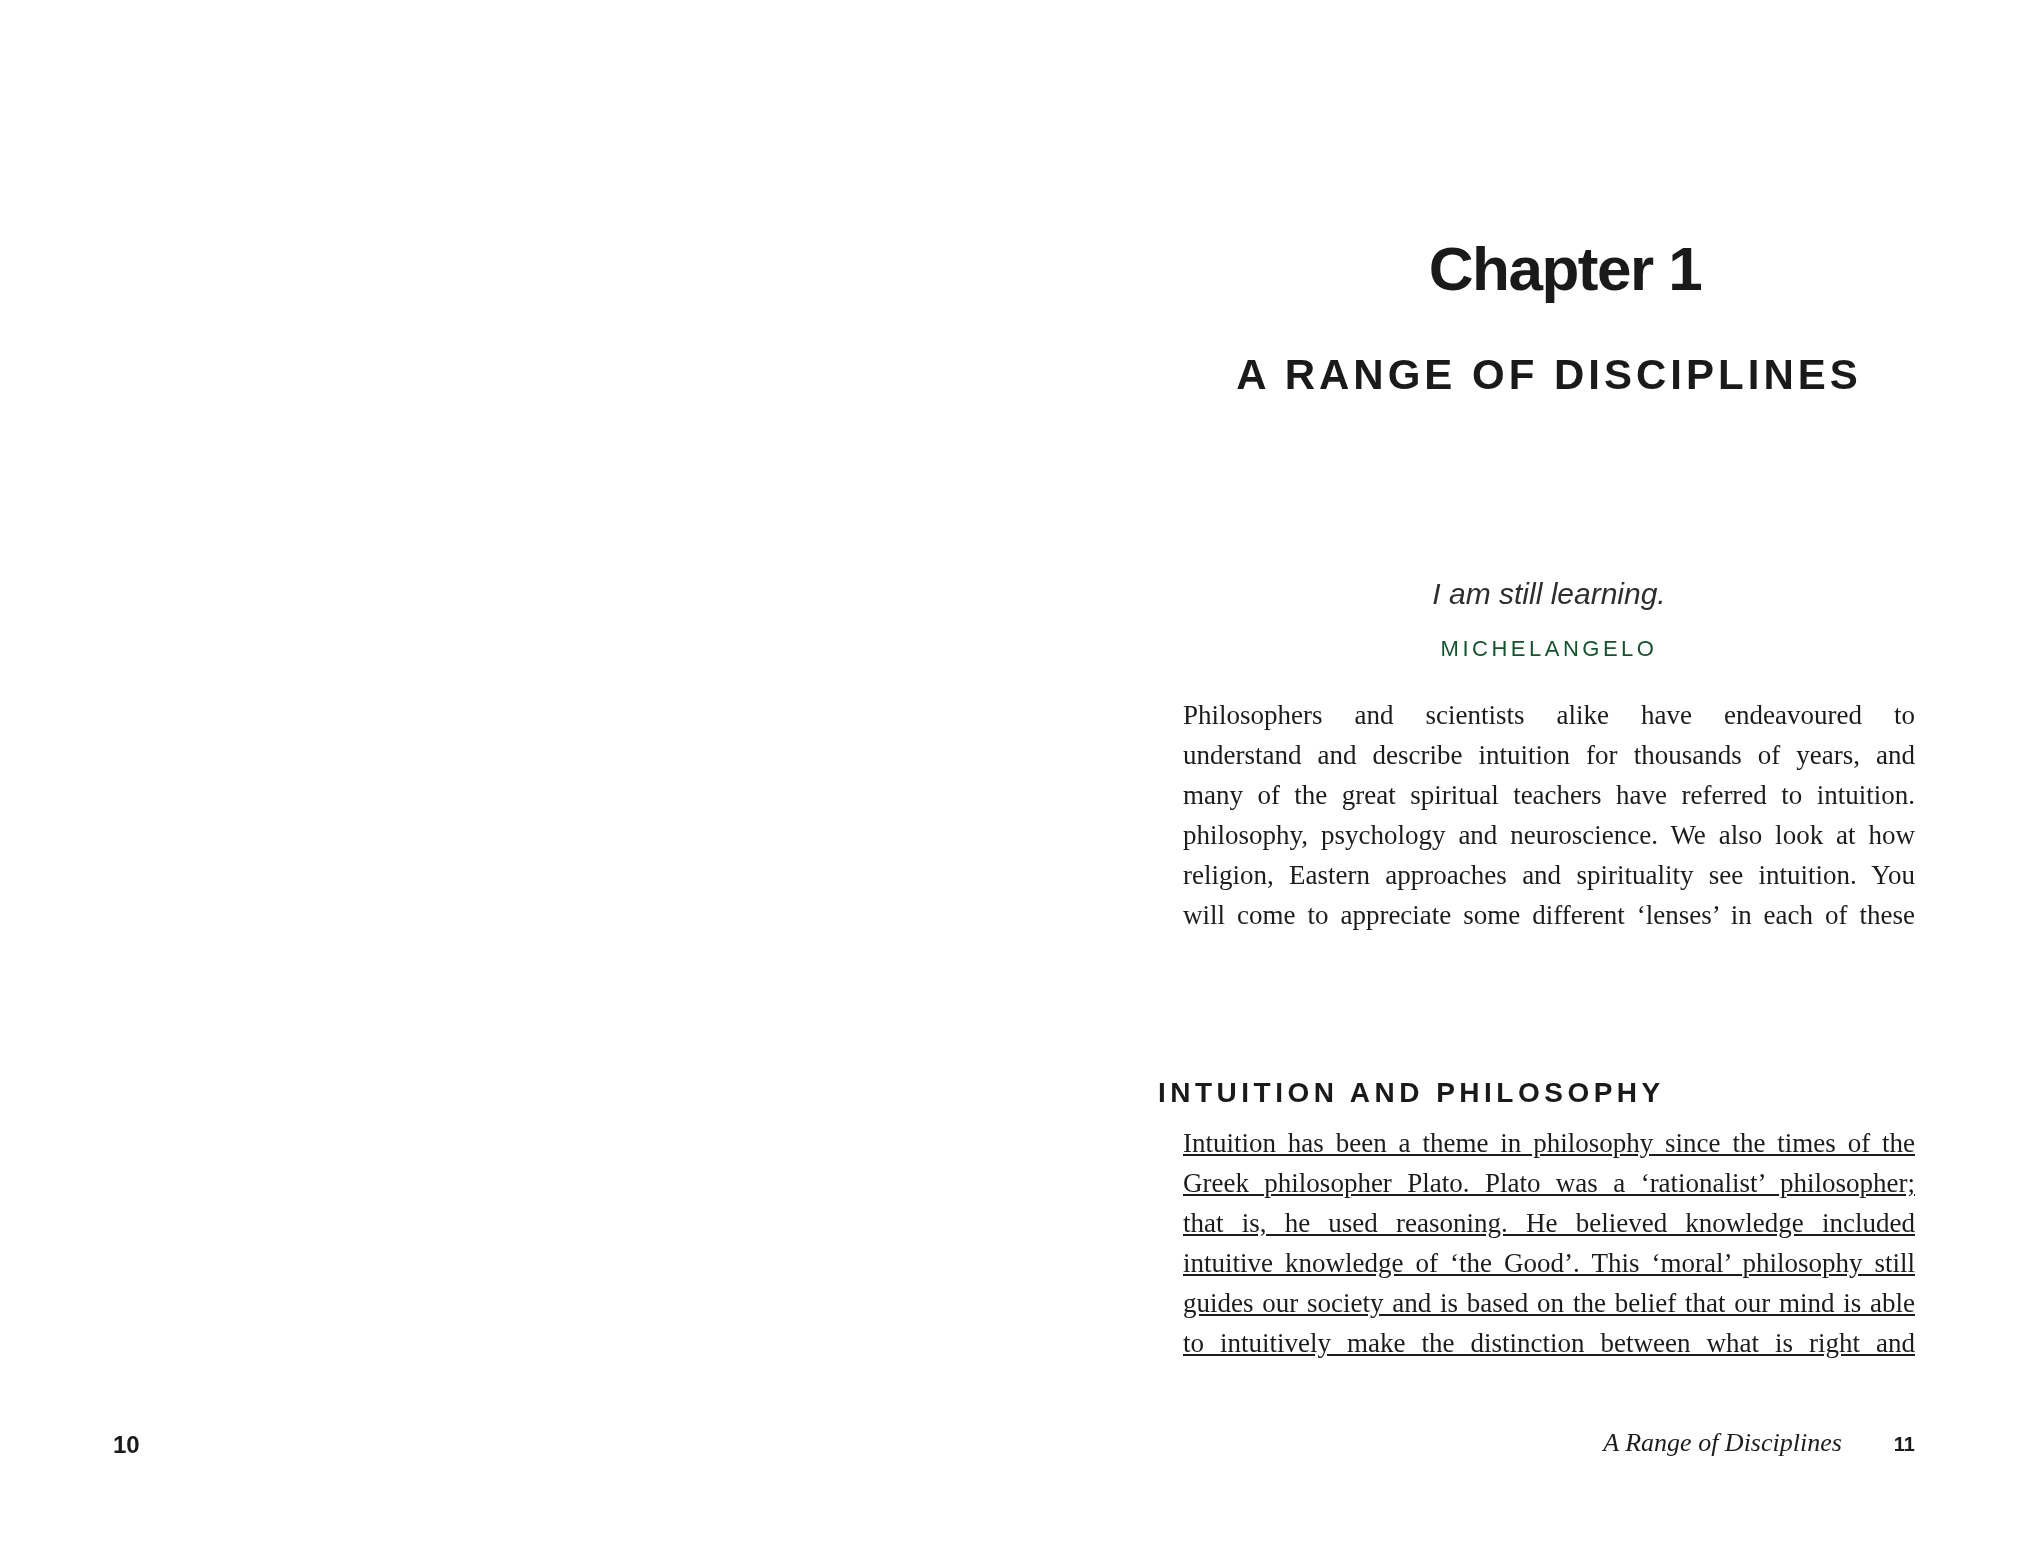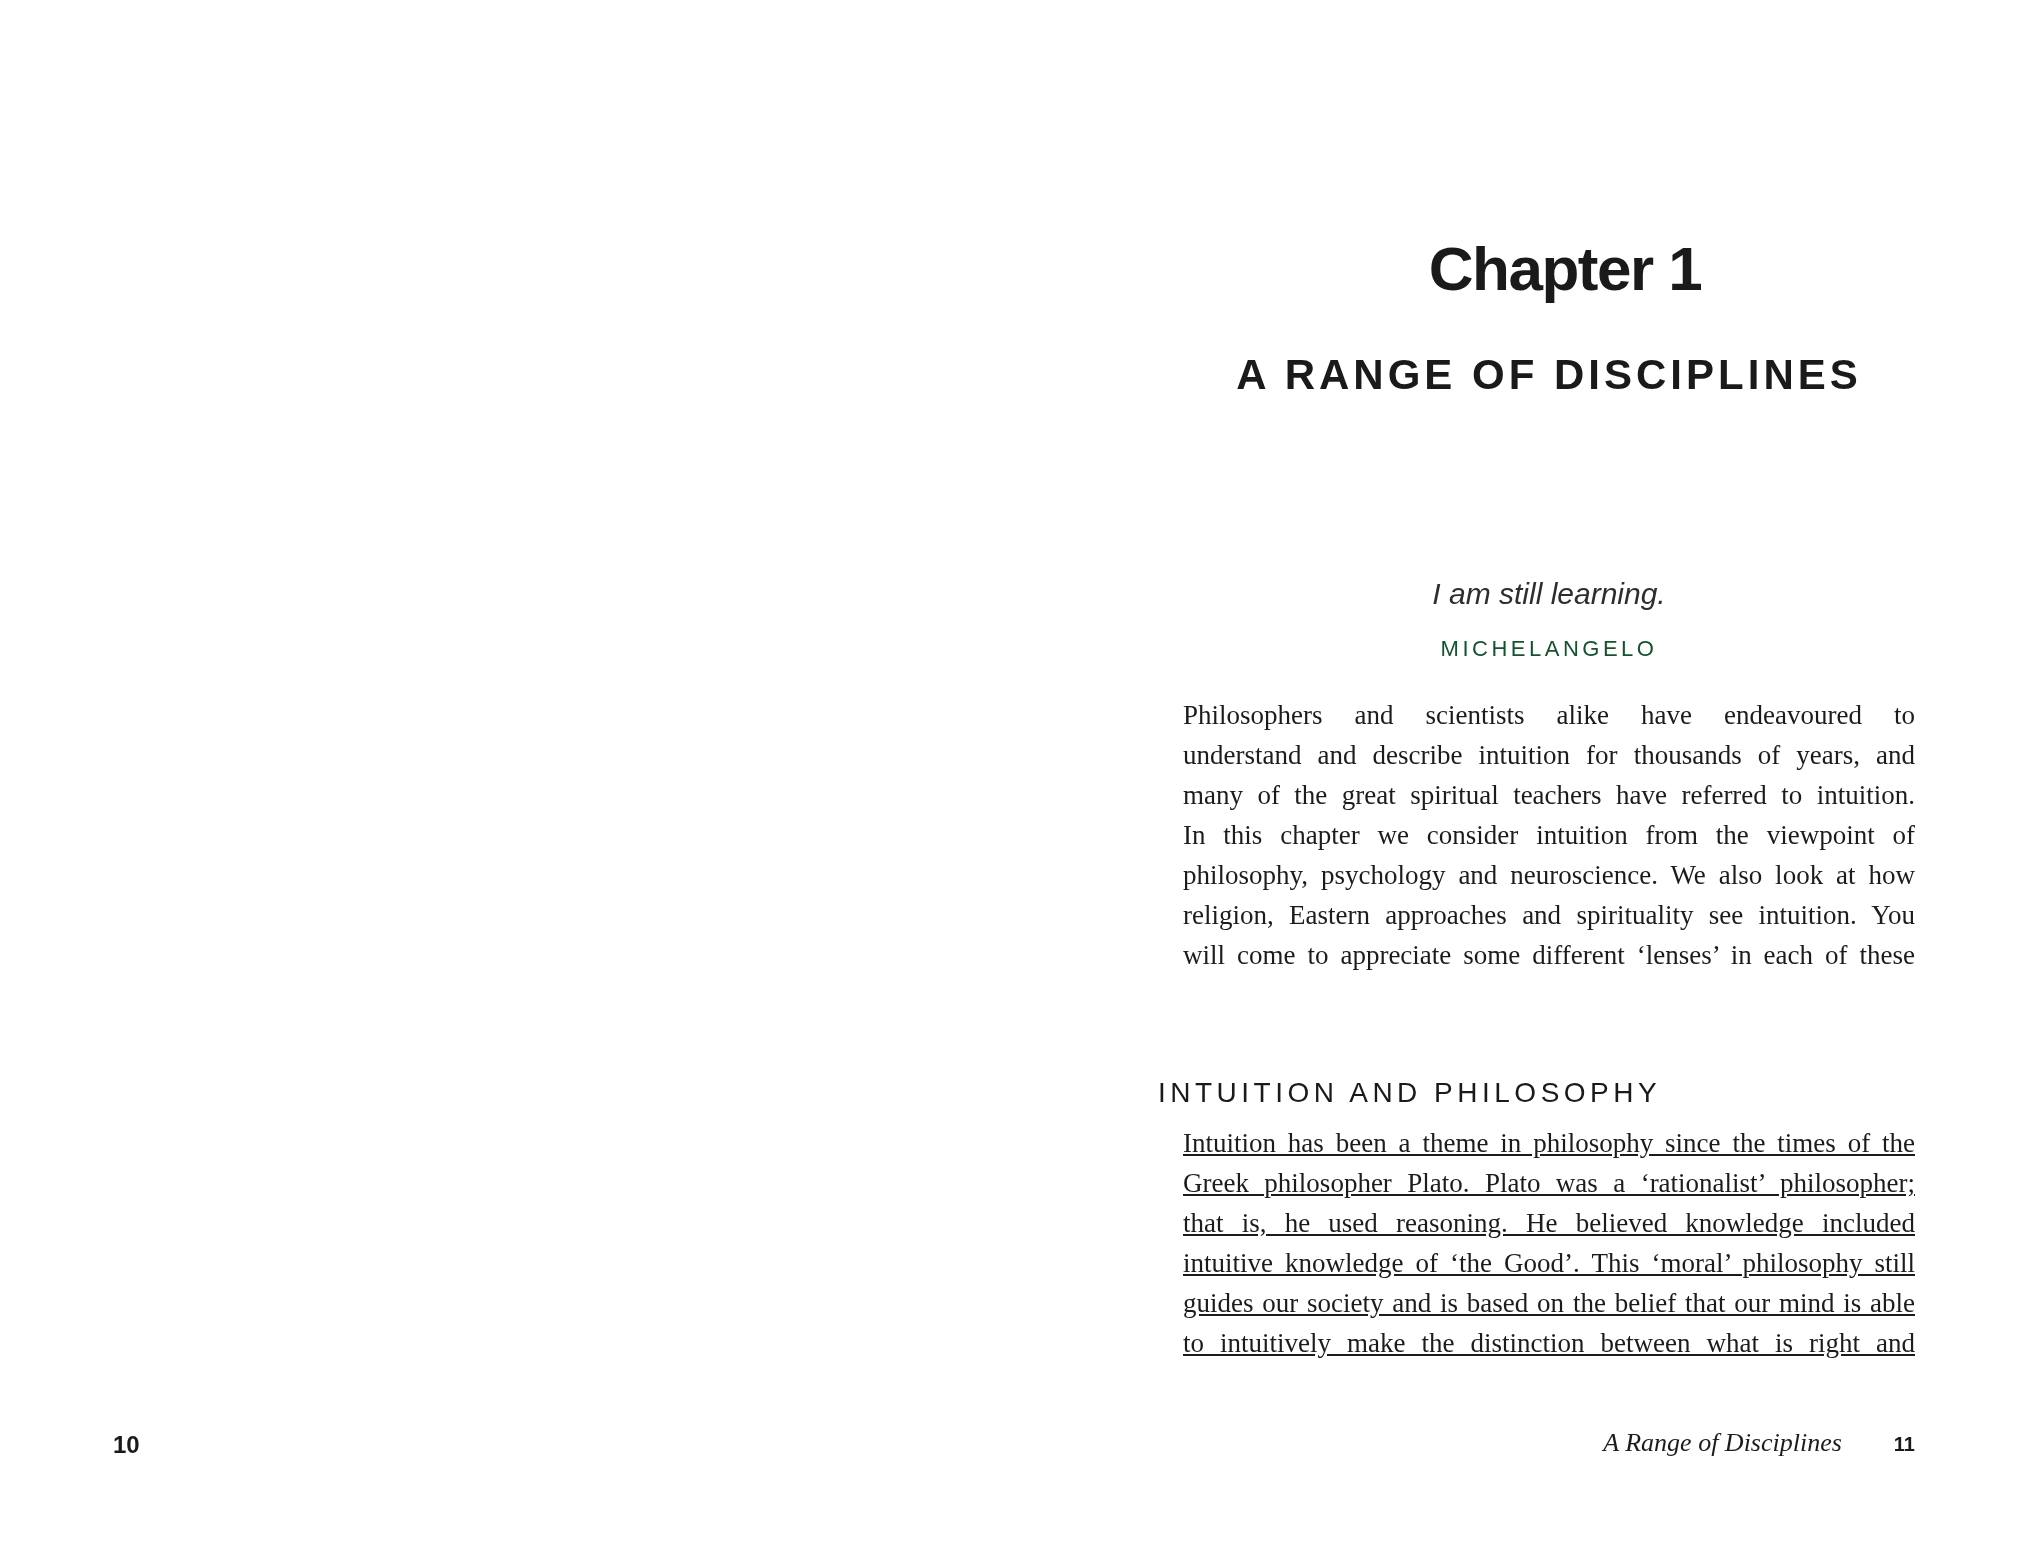--- a/index.html
+++ b/index.html
@@ -97,21 +97,21 @@
     text-justify: inter-word;
     white-space: nowrap;
     height: 40px;
   }
   .section-heading {
     position: absolute;
     left: 142px;              
     top: 1076px;
     margin: 0;
     font-family: "Liberation Sans", sans-serif;
-    font-weight: 400;
+    font-weight: 700;
     font-size: 28px;
     letter-spacing: 4.5px;
     line-height: 34px;
     color: #1a1a1a;
     white-space: nowrap;
   }
   
   .folio-left {
     position: absolute;
     left: 113px;
@@ -162,21 +162,20 @@
     <h2 class="chapter-title">A RANGE OF DISCIPLINES</h2>
 
     <div class="epigraph-quote">I am still learning.</div>
 
     <div class="epigraph-attrib">MICHELANGELO</div>
 
     <div class="body-para para-1">
       <div class="tline">Philosophers and scientists alike have endeavoured to</div>
       <div class="tline">understand and describe intuition for thousands of years, and</div>
       <div class="tline">many of the great spiritual teachers have referred to intuition.</div>
-      <div class="tline">In this chapter we consider intuition from the viewpoint of</div>
       <div class="tline">philosophy, psychology and neuroscience. We also look at how</div>
       <div class="tline">religion, Eastern approaches and spirituality see intuition. You</div>
       <div class="tline">will come to appreciate some different ‘lenses’ in each of these</div>
     </div>
 
     <h3 class="section-heading">INTUITION AND PHILOSOPHY</h3>
 
     <div class="body-para para-2">
       <div class="tline">Intuition has been a theme in philosophy since the times of the</div>
       <div class="tline">Greek philosopher Plato. Plato was a ‘rationalist’ philosopher;</div>

